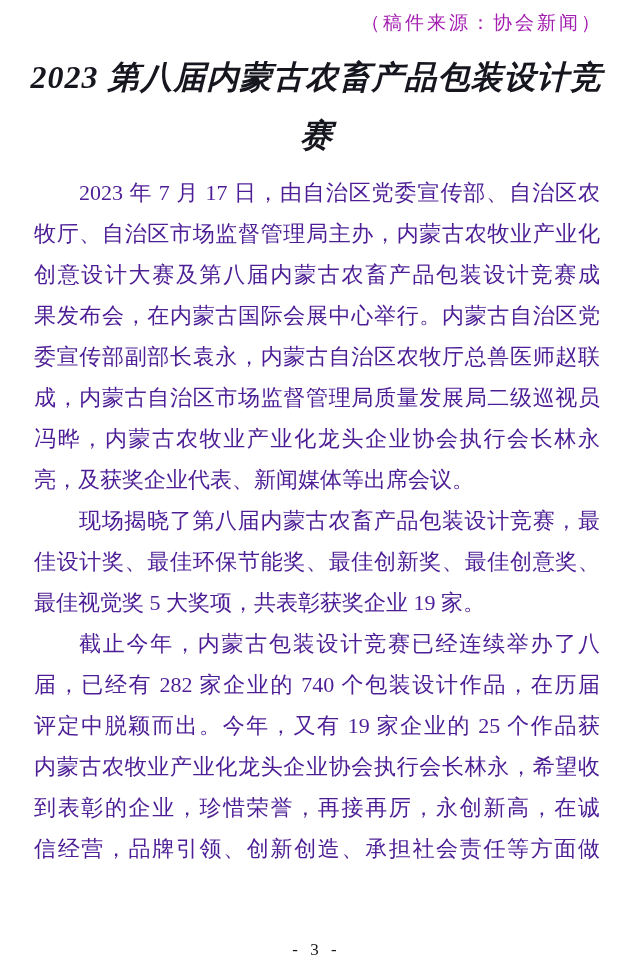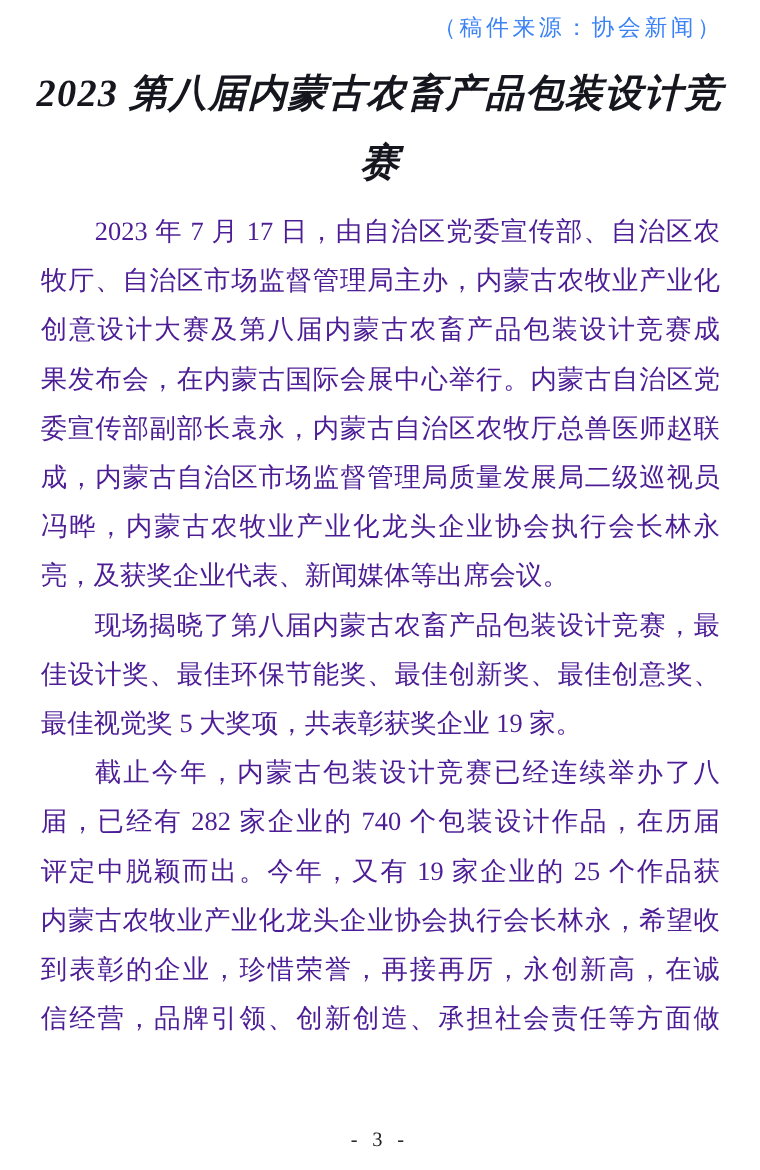--- a/index.html
+++ b/index.html
@@ -14,21 +14,21 @@
     background: #ffffff;
     font-family: "Liberation Serif", serif;
     overflow: hidden;
     box-sizing: border-box;
   }
   .source-note {
     position: absolute;
     top: 10px;
     right: 30px;
     font-size: 19px;
-    color: #3b82f6;
+    color: #a21caf;
     letter-spacing: 3px;
     white-space: nowrap;
   }
   .doc-title {
     position: absolute;
     top: 48px;
     left: 24px;
     right: 24px;
     margin: 0;
     text-align: center;

